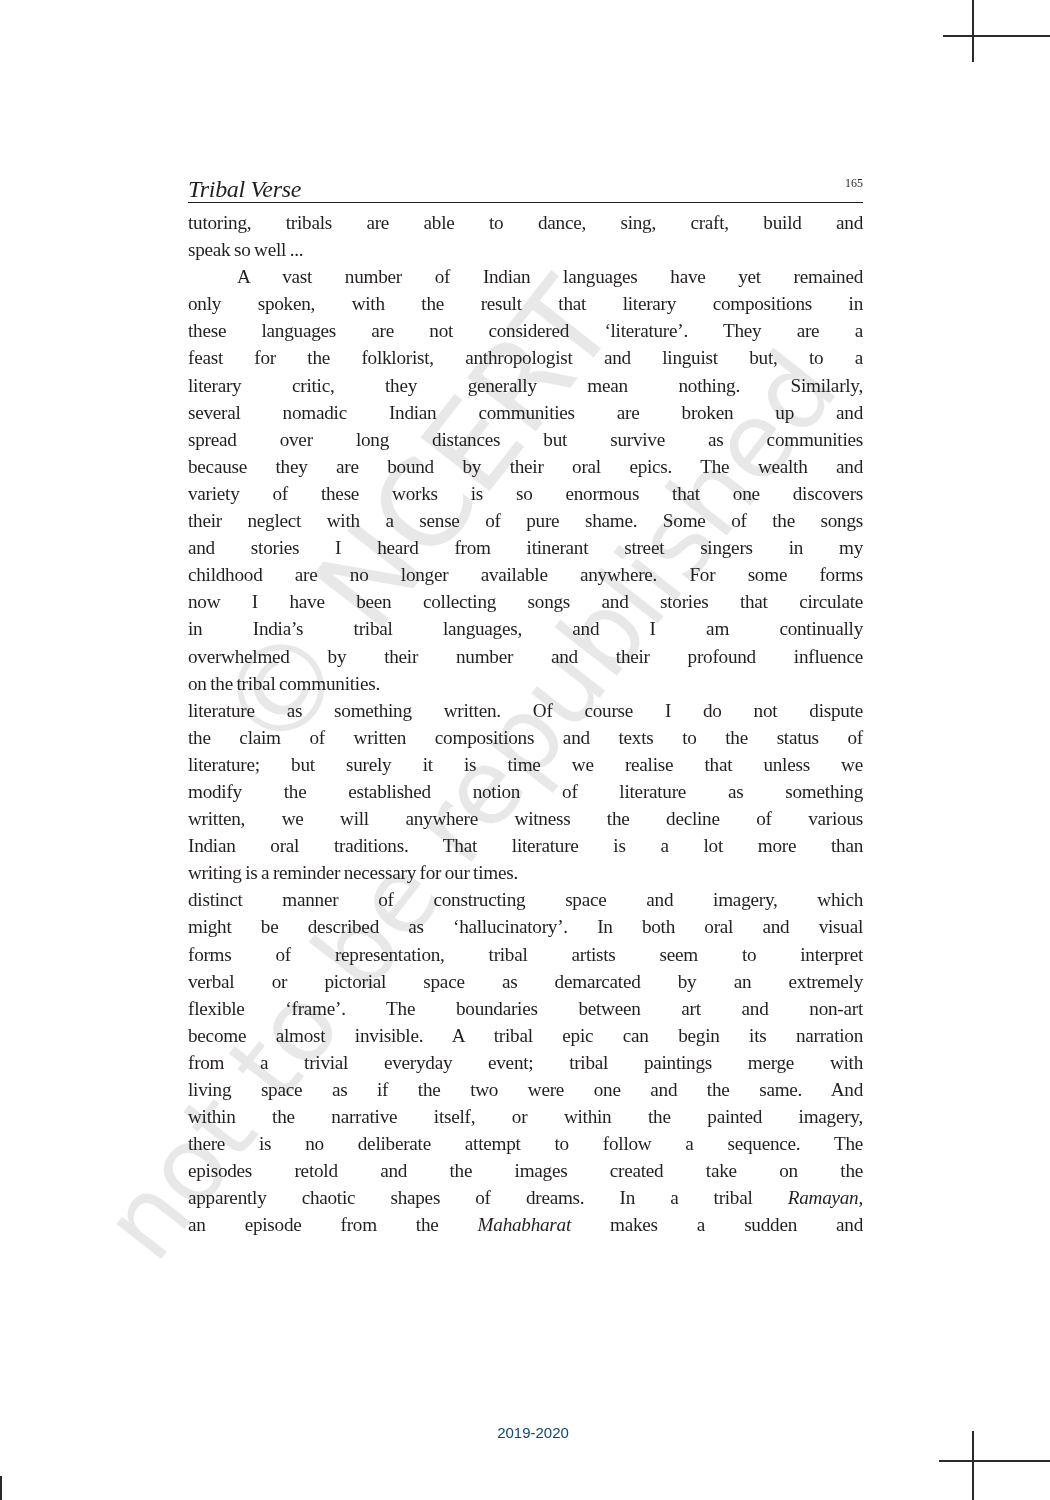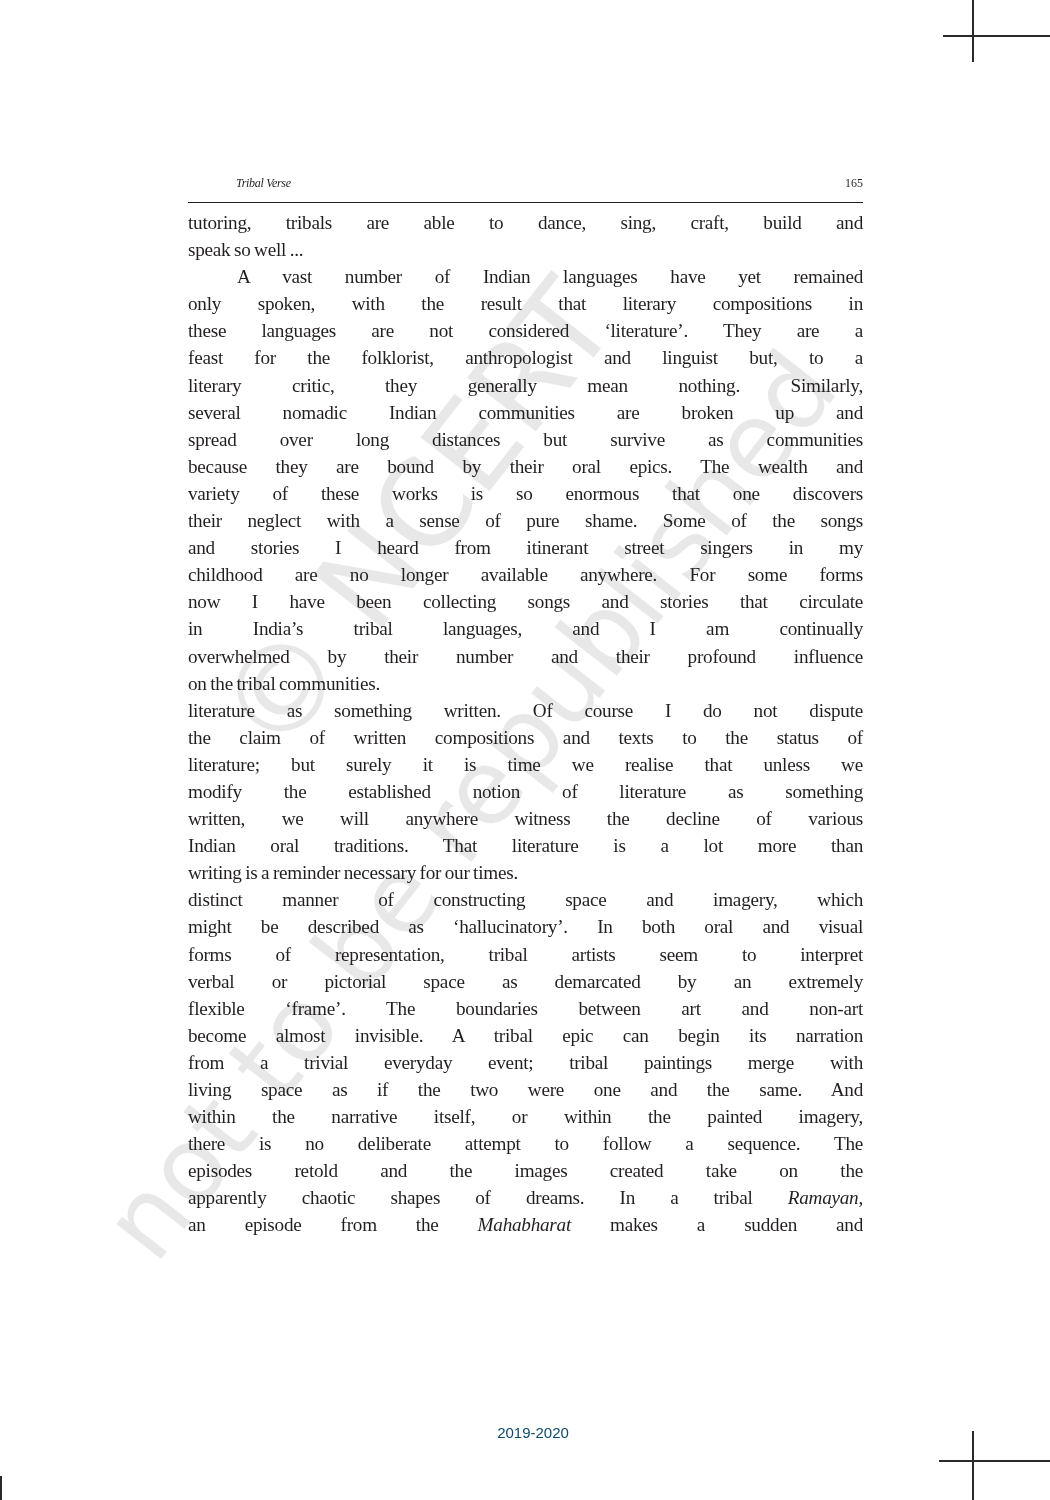--- a/index.html
+++ b/index.html
@@ -1,19 +1,19 @@
 <!DOCTYPE html>
 <html><head>
 <meta charset="utf-8">
 <style>
   html, body { margin: 0; padding: 0; background: #ffffff; }
   body { width: 1050px; height: 1500px; position: relative; overflow: hidden; font-family: "DejaVu Serif", serif; color: #231f20; }
   .crop { position: absolute; background: #2a2a2a; }
   .header { position: absolute; left: 188px; top: 172px; width: 675px; height: 30px; border-bottom: 1.5px solid #231f20; }
-  .running-title { position: absolute; left: 0; top: 4px; font-family: "Liberation Serif", serif; font-style: italic; font-size: 12px; letter-spacing: -0.3px; margin-left: 48px; }
+  .running-title { position: absolute; left: 0; top: 4px; font-family: "Liberation Serif", serif; font-style: italic; font-size: 24px; letter-spacing: -0.3px; }
   .page-num { position: absolute; right: 0; top: 4px; font-family: "Liberation Serif", serif; font-size: 12px; }
   .body-text { position: absolute; left: 188px; top: 209px; width: 675px; }
   .line { height: 27.1px; line-height: 27.1px; font-size: 19.2px; text-align: justify; text-align-last: justify; white-space: nowrap; overflow: visible; letter-spacing: -0.25px; word-spacing: -1px; font-family: Liberation Serif, serif; }
   .line.last { text-align-last: left; }
   .line.indent { padding-left: 49px; }
   .line i { font-style: italic; }
   .footer { position: absolute; left: 8px; width: 1050px; top: 1424px; text-align: center; font-family: "Liberation Sans", sans-serif; font-size: 15px; color: #0c4a6e; }
   .watermark { position: absolute; pointer-events: none; color: rgba(0,0,0,0.09); font-family: "DejaVu Sans", sans-serif; white-space: nowrap; transform-origin: left bottom; }
 </style>
 </head>

